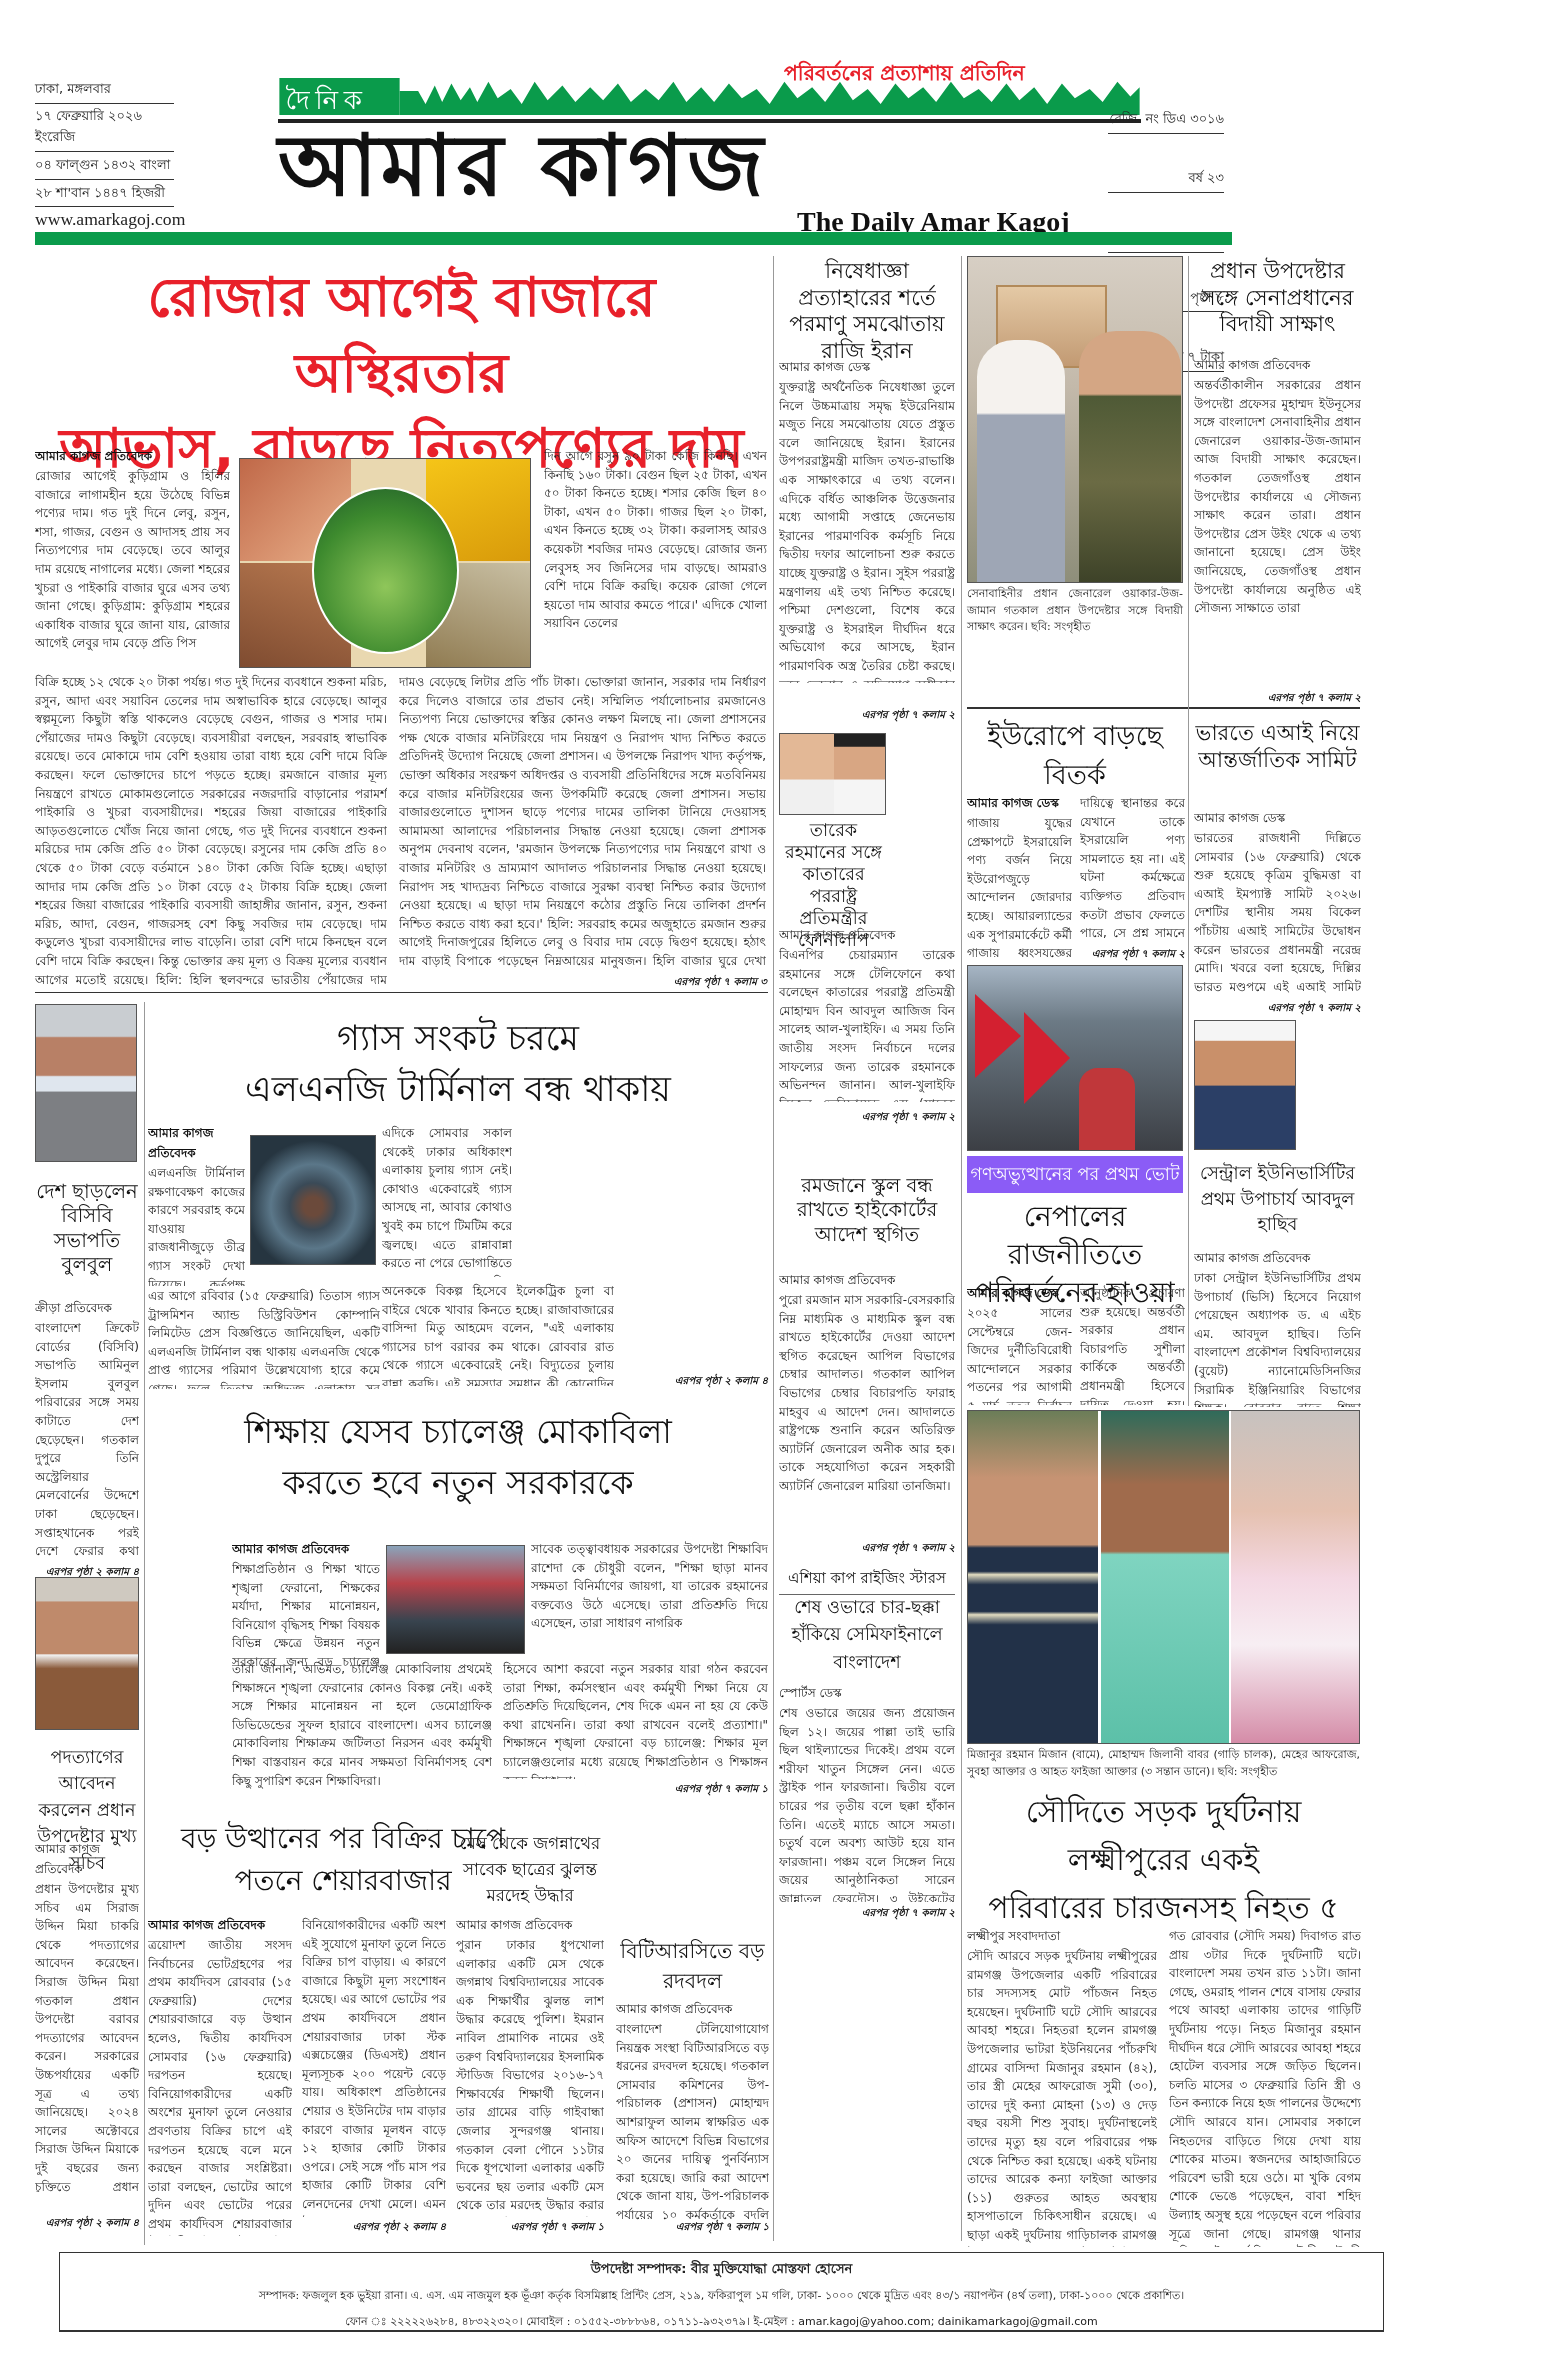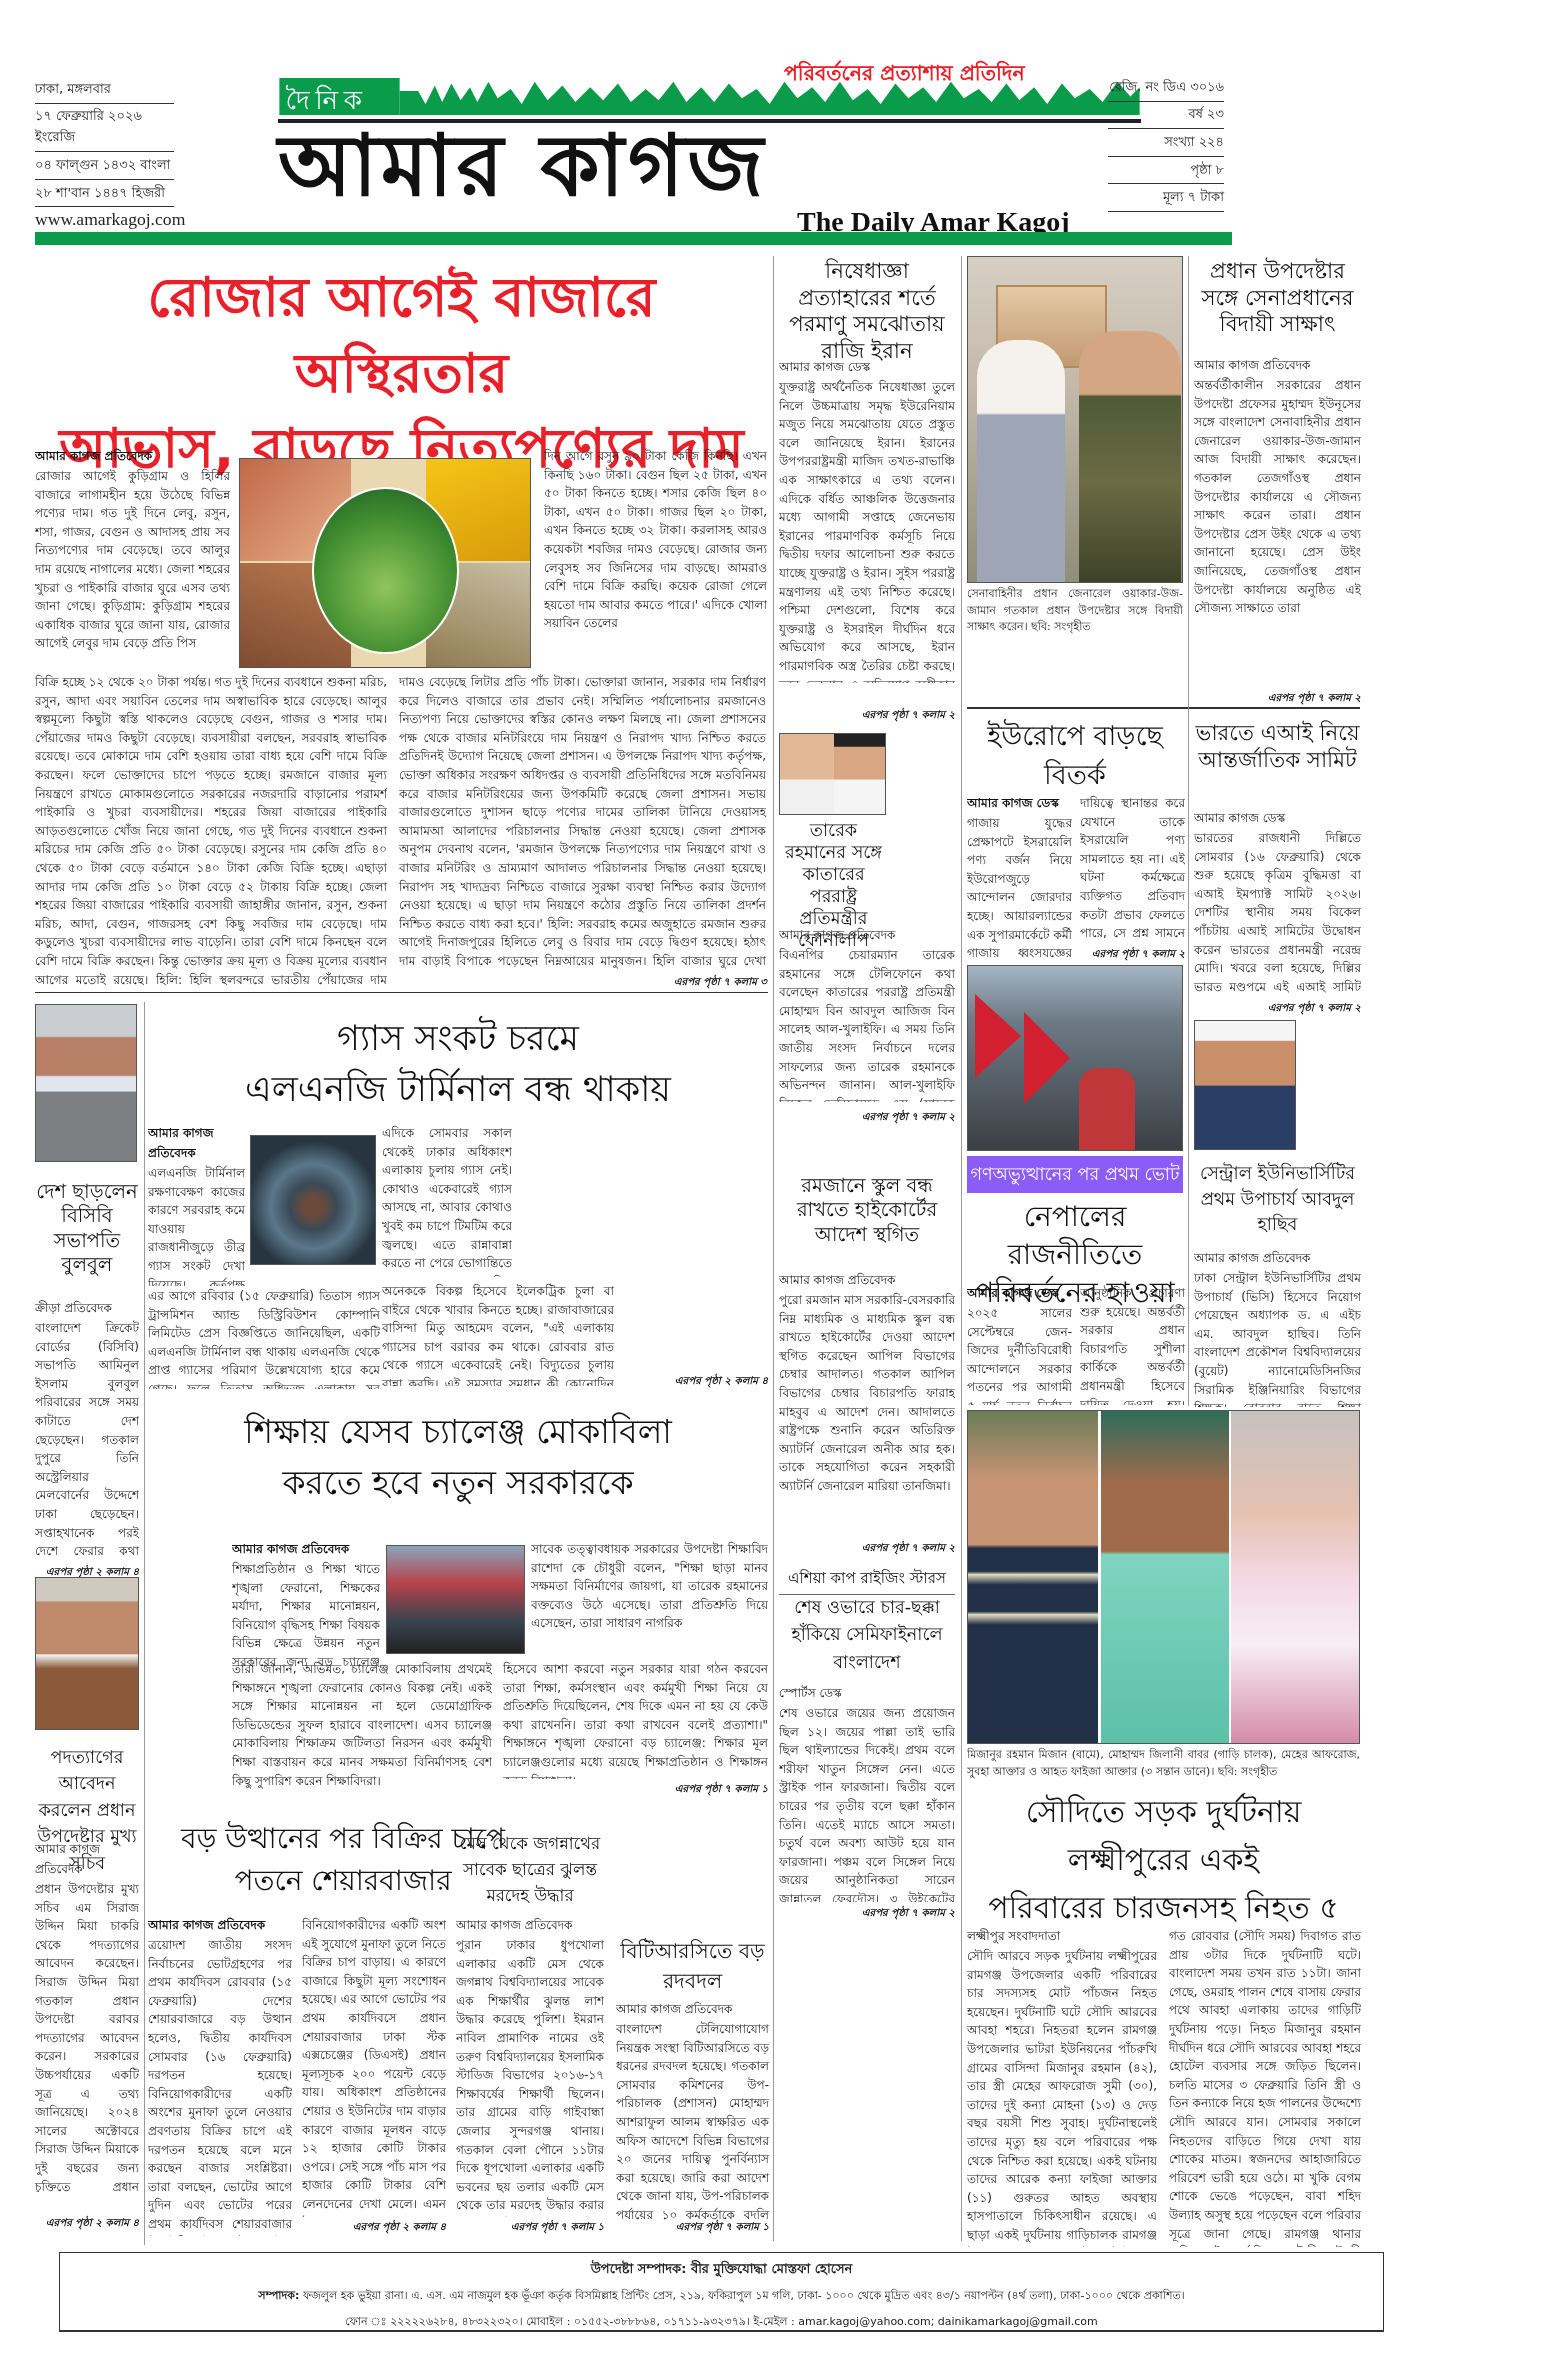--- a/index.html
+++ b/index.html
@@ -8,21 +8,21 @@
   .body-text { font-size: 12px; line-height: 1.55; text-align: justify; color: #222; font-family: "DejaVu Sans", sans-serif; }
   .byline { font-size: 12px; font-weight: bold; color: #111; font-family: "DejaVu Sans", sans-serif; }
   .jump { font-size: 10.2px; font-style: italic; font-weight: bold; text-align: right; font-family: "DejaVu Sans", sans-serif; }
   .hl { font-family: "DejaVu Sans", sans-serif; text-align: center; color: #111; line-height: 1.25; }
   .photo { position: absolute; border: 0.9px solid #555; overflow: hidden; }
   .caption { font-size: 11px; line-height: 1.5; color: #222; font-family: "DejaVu Sans", sans-serif; text-align: justify; }
   .rule { position: absolute; background: #333; height: 1.9px; }
   .vrule { position: absolute; background: #999; width: 0.9px; }
   
   .mh-left .row, .mh-right .row { font-size: 13px; border-bottom: 1.9px solid #333; padding: 2.8px 0; color: #222; font-family: "DejaVu Sans", sans-serif; }
-  .mh-right .row { text-align: right; }
+  .mh-right .row { text-align: right; margin-top: 32px; }
   .green-bar { background: #0a9b4b; }
 </style>
 </head>
 <body>
 
 <div class="abs mh-left" style="left:35px; top:76px; width:139px;">
   <div class="row">ঢাকা, মঙ্গলবার</div>
   <div class="row">১৭ ফেব্রুয়ারি ২০২৬ ইংরেজি</div>
   <div class="row">০৪ ফাল্গুন ১৪৩২ বাংলা</div>
   <div class="row">২৮ শা'বান ১৪৪৭ হিজরী</div>
@@ -259,21 +259,21 @@
   <div class="byline" style="font-weight:normal;">লক্ষ্মীপুর সংবাদদাতা</div>
   <div class="body-text">সৌদি আরবে সড়ক দুর্ঘটনায় লক্ষ্মীপুরের রামগঞ্জ উপজেলার একটি পরিবারের চার সদস্যসহ মোট পাঁচজন নিহত হয়েছেন। দুর্ঘটনাটি ঘটে সৌদি আরবের আবহা শহরে। নিহতরা হলেন রামগঞ্জ উপজেলার ভাটরা ইউনিয়নের পাঁচরুখি গ্রামের বাসিন্দা মিজানুর রহমান (৪২), তার স্ত্রী মেহের আফরোজ সুমী (৩০), তাদের দুই কন্যা মোহনা (১৩) ও দেড় বছর বয়সী শিশু সুবাহ। দুর্ঘটনাস্থলেই তাদের মৃত্যু হয় বলে পরিবারের পক্ষ থেকে নিশ্চিত করা হয়েছে। একই ঘটনায় তাদের আরেক কন্যা ফাইজা আক্তার (১১) গুরুতর আহত অবস্থায় হাসপাতালে চিকিৎসাধীন রয়েছে। এ ছাড়া একই দুর্ঘটনায় গাড়িচালক রামগঞ্জ উপজেলার ভোলাকোট ইউনিয়নের বিষ্ণুপুর পাটোয়ারী বাড়ির হোসেন মোহাম্মদ জিলানী (বাবর) (৩০) নিহত হন।</div>
 </div>
 <div class="abs" style="left:1169px; top:1927px; width:192px; height:320px; overflow:hidden;">
   <div class="body-text">গত রোববার (সৌদি সময়) দিবাগত রাত প্রায় ৩টার দিকে দুর্ঘটনাটি ঘটে। বাংলাদেশ সময় তখন রাত ১১টা। জানা গেছে, ওমরাহ পালন শেষে বাসায় ফেরার পথে আবহা এলাকায় তাদের গাড়িটি দুর্ঘটনায় পড়ে। নিহত মিজানুর রহমান দীর্ঘদিন ধরে সৌদি আরবের আবহা শহরে হোটেল ব্যবসার সঙ্গে জড়িত ছিলেন। চলতি মাসের ৩ ফেব্রুয়ারি তিনি স্ত্রী ও তিন কন্যাকে নিয়ে হজ পালনের উদ্দেশ্যে সৌদি আরবে যান। সোমবার সকালে নিহতদের বাড়িতে গিয়ে দেখা যায় শোকের মাতম। স্বজনদের আহাজারিতে পরিবেশ ভারী হয়ে ওঠে। মা খুকি বেগম শোকে ভেঙে পড়েছেন, বাবা শহিদ উল্যাহ অসুস্থ হয়ে পড়েছেন বলে পরিবার সূত্রে জানা গেছে। রামগঞ্জ থানার অফিসার ইনচার্জ ফিরোজ উদ্দীন চৌধুরী জানিয়েছেন, বিষয়টি তারা জেনেছেন এবং মরদেহ দেশে আনার বিষয়ে সিদ্ধান্ত হলে প্রশাসনের পক্ষ থেকে সর্বাত্মক সহযোগিতা করা হবে।</div>
 </div>
 
 <div class="abs" style="left:35px; top:2252px; width:1325px; height:80px; border:0.9px solid #333; border-top:1.9px solid #333; border-bottom:2.8px solid #333; font-family:'DejaVu Sans',sans-serif; color:#222;margin-left:24px;">
   <div style="text-align:center; font-weight:bold; font-size:13px; padding-top:5.6px;">উপদেষ্টা সম্পাদক: বীর মুক্তিযোদ্ধা মোস্তফা হোসেন</div>
   <div style="text-align:center; font-size:11px; padding-top:7.4px;">
-    <span style="font-weight:bold;">সম্পাদক:</span>
+    <span style="font-weight:normal;">সম্পাদক:</span>
     <span>ফজলুল হক ভুইয়া রানা। এ. এস. এম নাজমুল হক ভূঁঞা কর্তৃক বিসমিল্লাহ প্রিন্টিং প্রেস, ২১৯, ফকিরাপুল ১ম গলি, ঢাকা- ১০০০ থেকে মুদ্রিত এবং ৪৩/১ নয়াপল্টন (৪র্থ তলা), ঢাকা-১০০০ থেকে প্রকাশিত।</span>
   </div>
   <div style="text-align:center; font-size:11px; padding-top:7.4px;">ফোন ঃ ২২২২২৬২৮৪, ৪৮৩২২৩২০। মোবাইল : ০১৫৫২-৩৮৮৮৬৪, ০১৭১১-৯৩২৩৭৯। ই-মেইল : amar.kagoj@yahoo.com; dainikamarkagoj@gmail.com</div>
 </div>
 
 <div class="vrule" style="left:773px; top:256px; height:1985px;"></div>
 <div class="vrule" style="left:961px; top:256px; height:1985px;"></div>
 <div class="vrule" style="left:144px; top:1002px; height:1243px;"></div>
 <div class="vrule" style="left:1188px; top:256px; height:1150px;"></div>
 

